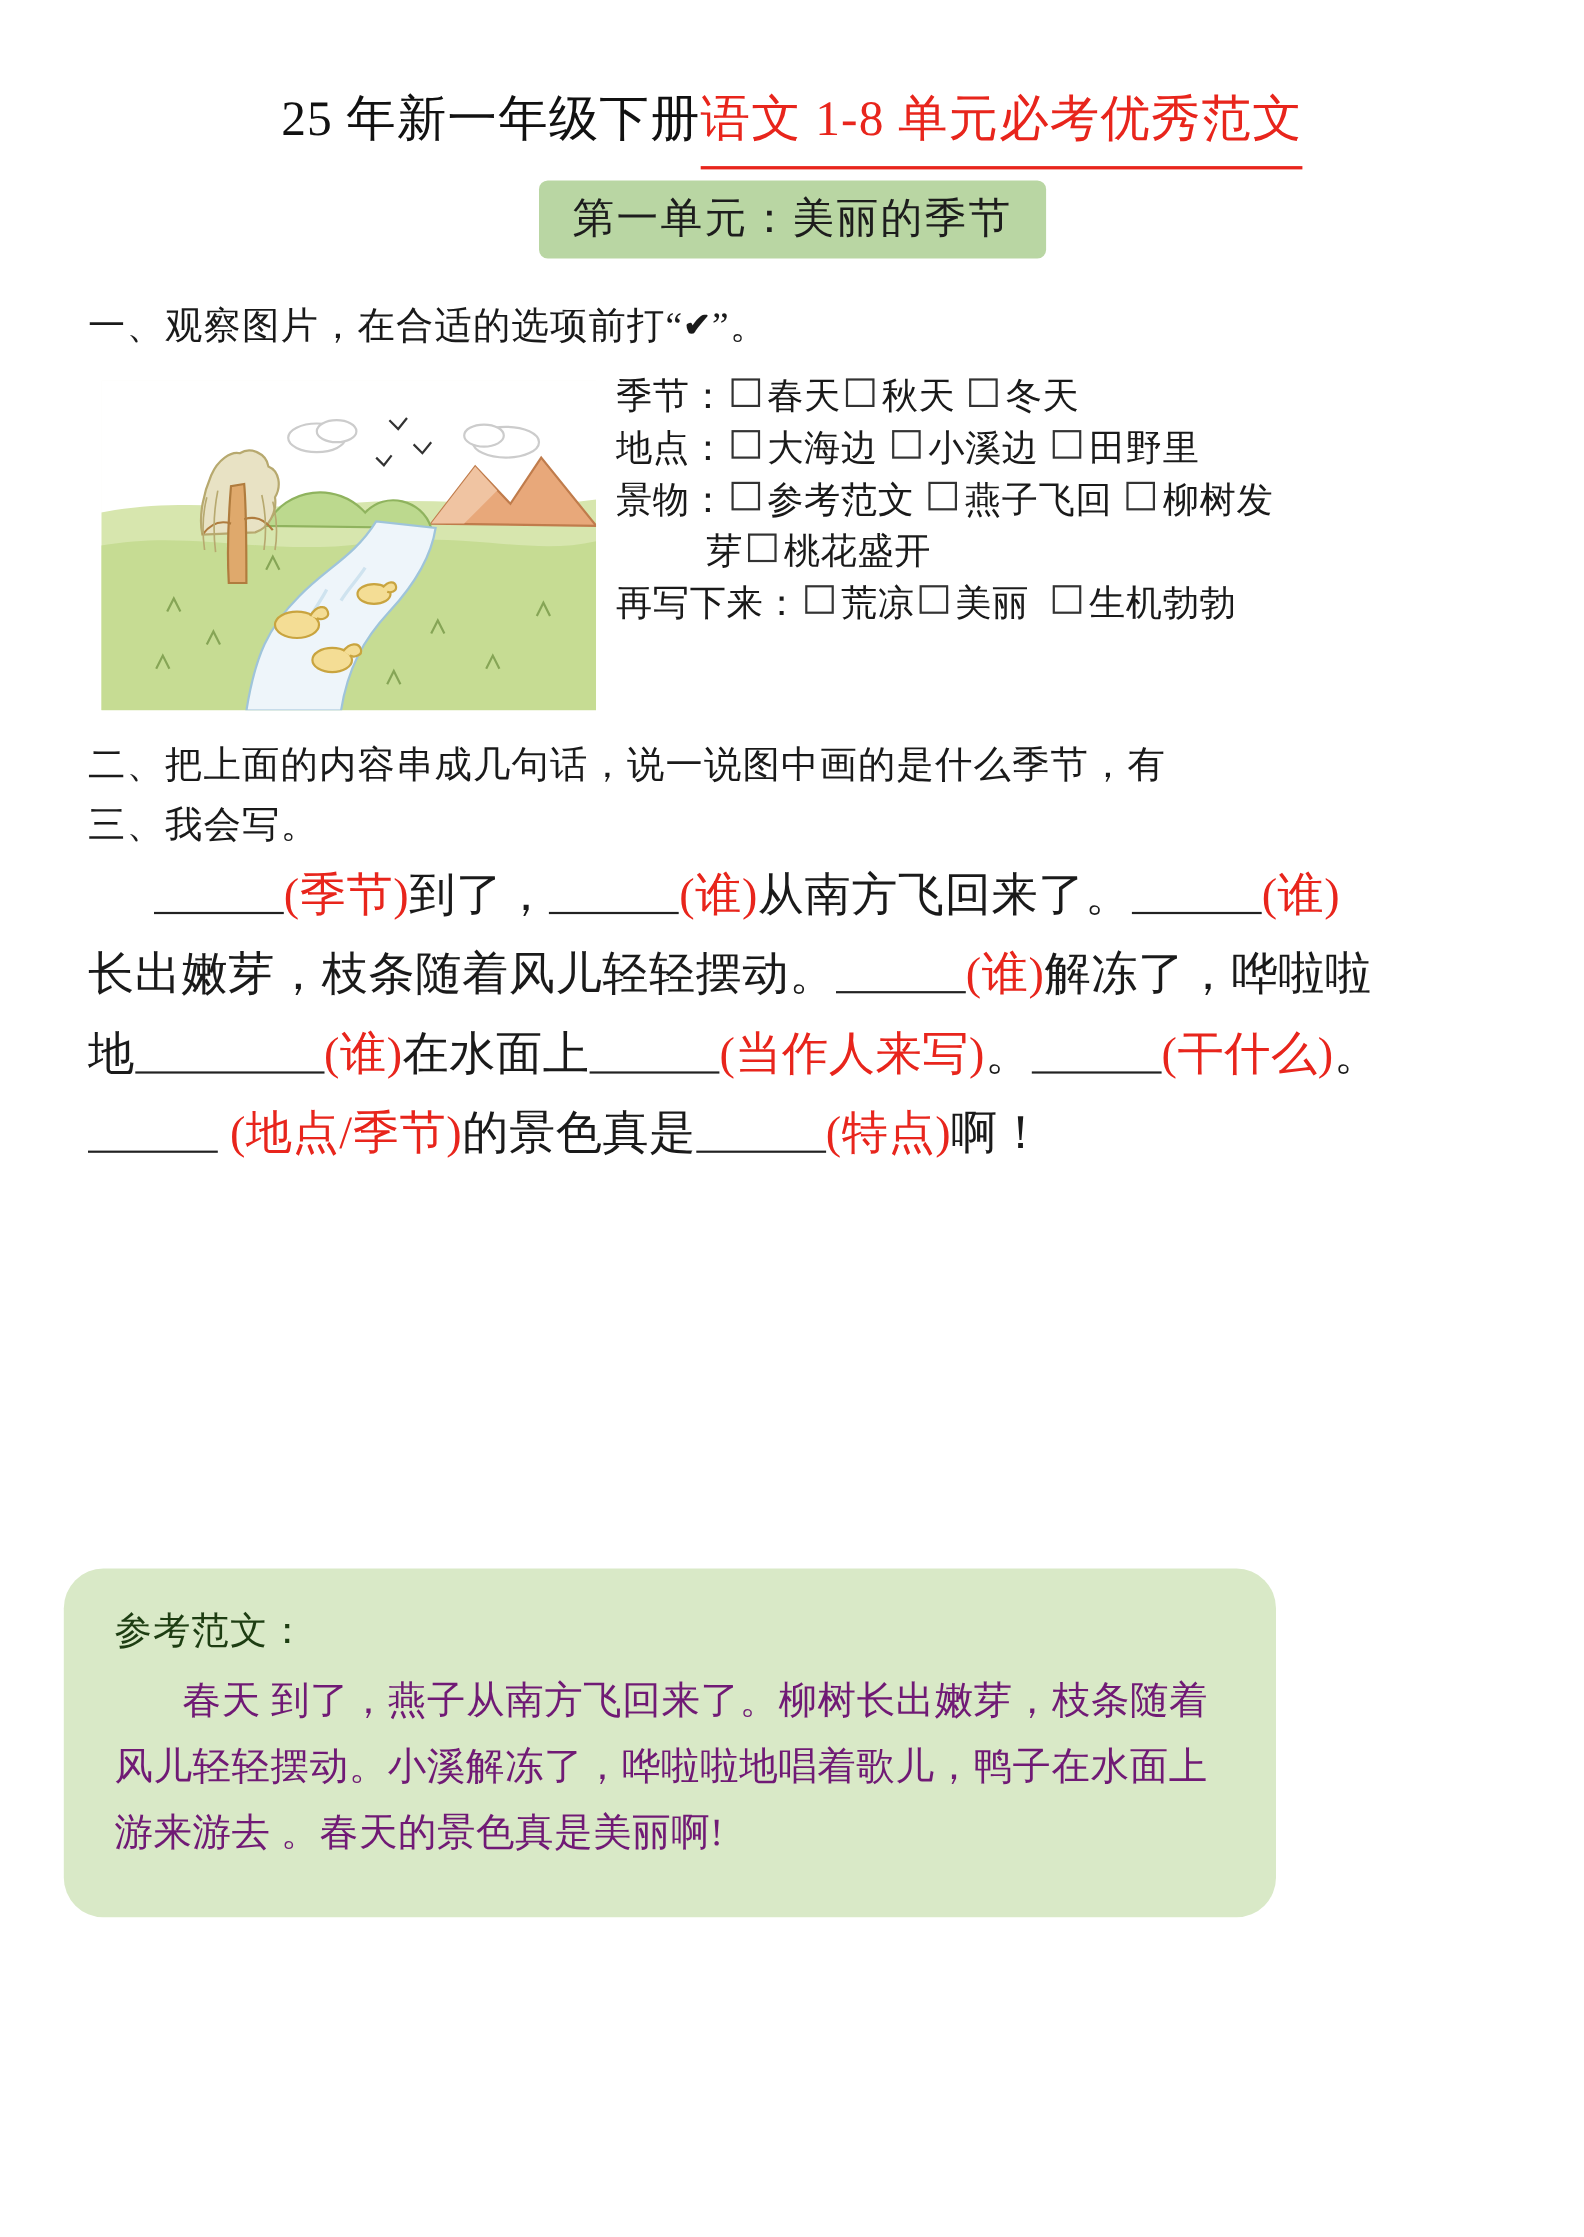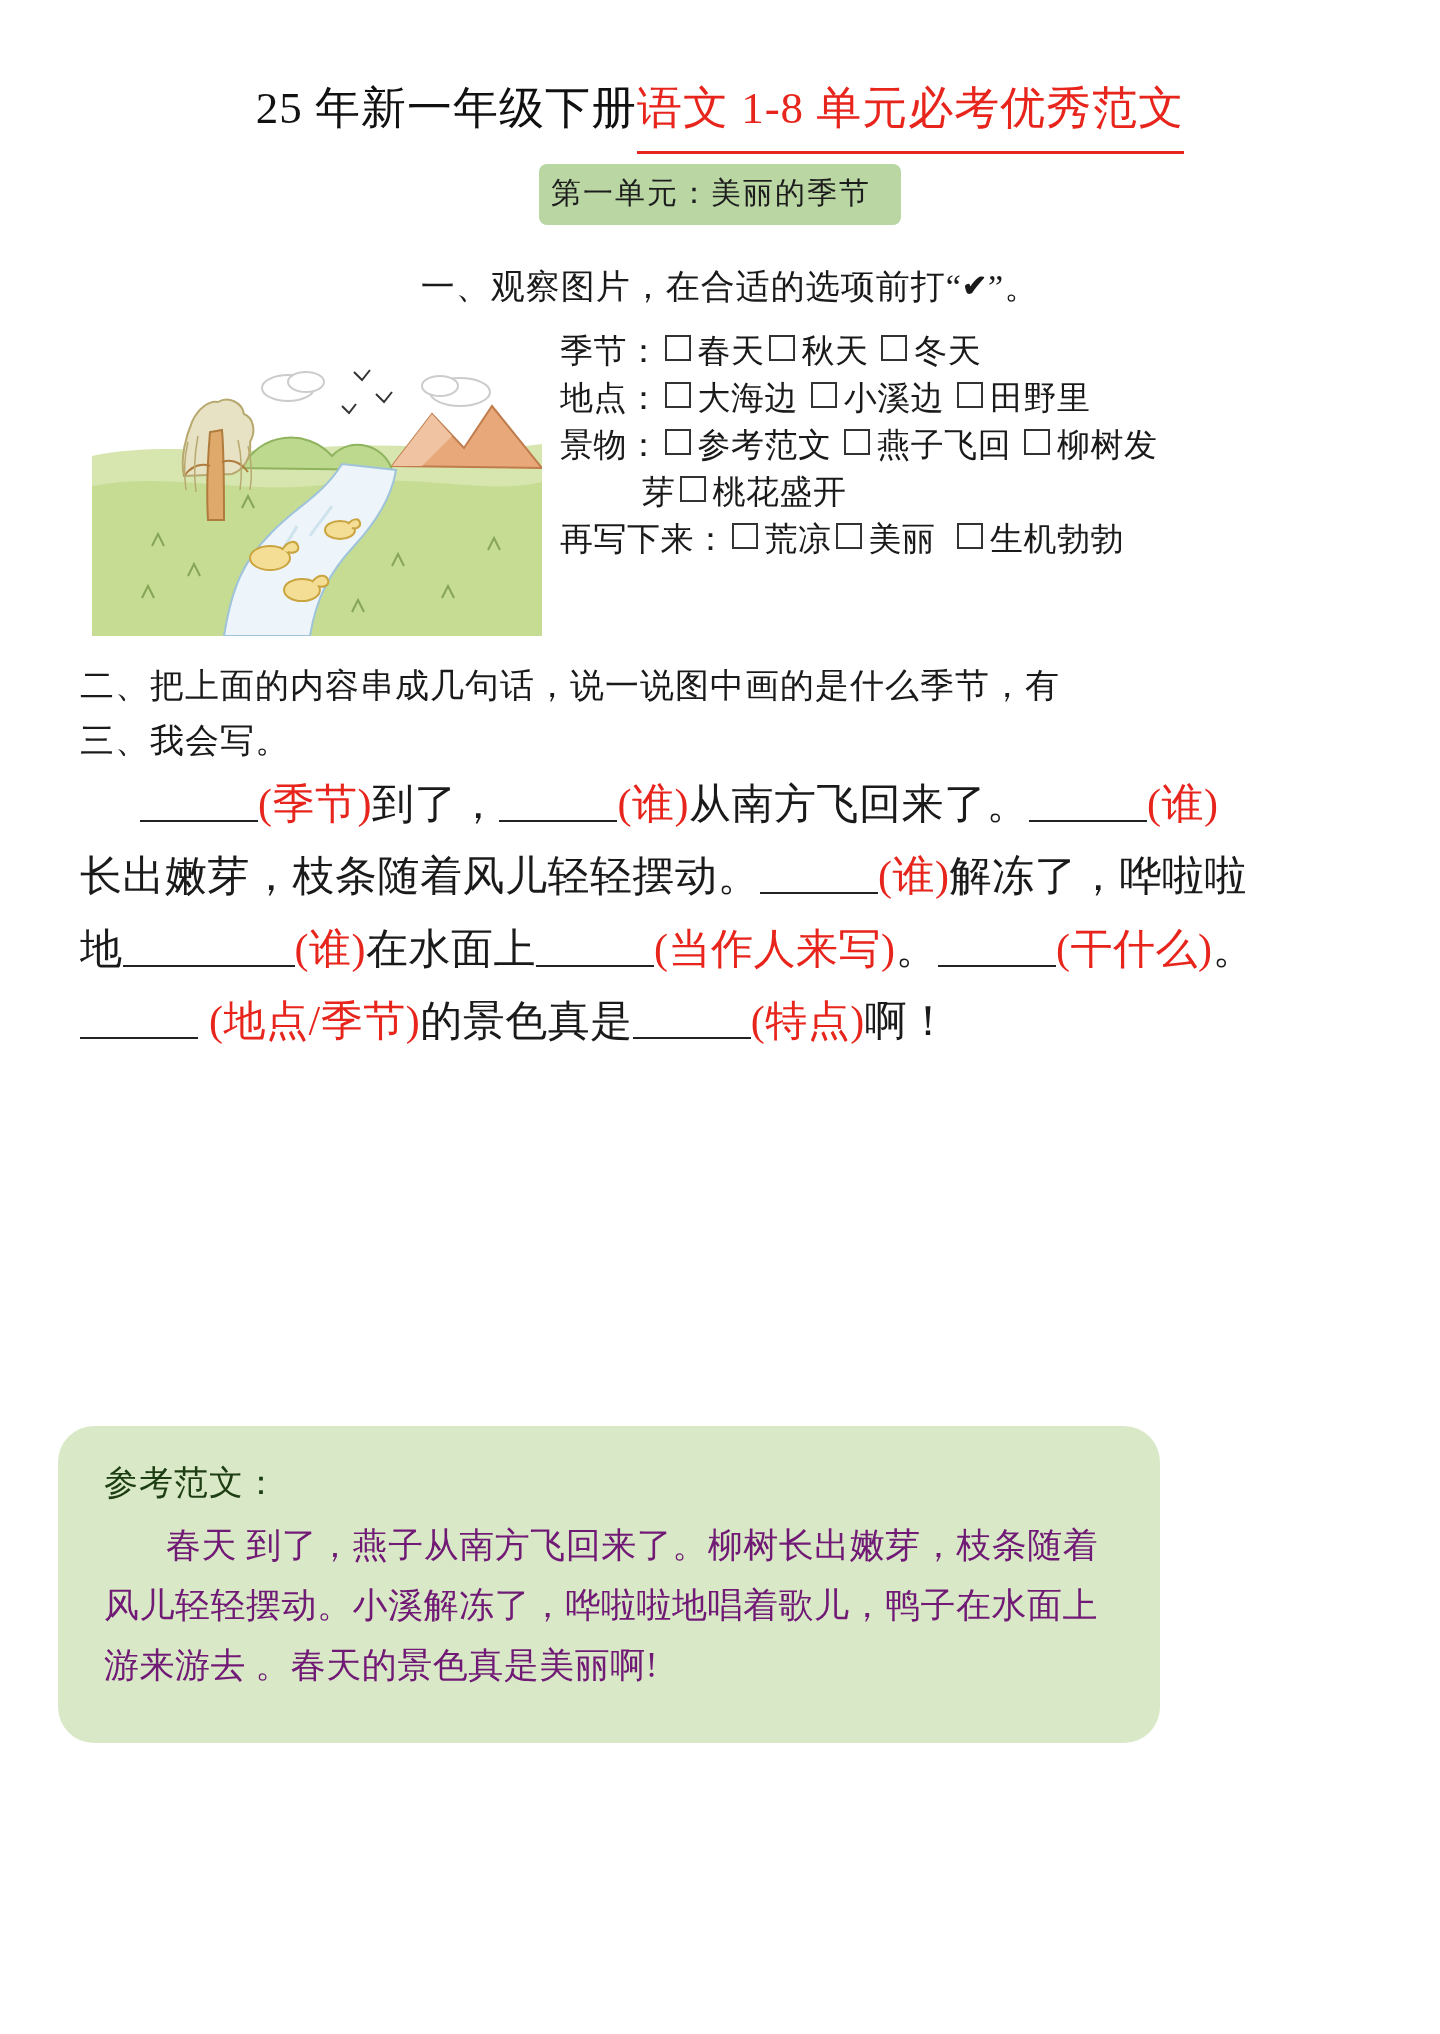--- a/index.html
+++ b/index.html
@@ -39,36 +39,35 @@
   }
   
   .unit-banner-wrap {
     display: flex;
     justify-content: center;
     margin-top: 26px;
   }
   .unit-banner {
     background: #b9d6a3;
     color: #1d1d1d;
-    font-size: 30px;
+    font-size: 38px;
     border-radius: 8px;
-    padding: 9px 30px 11px 12px;
+    padding: 9px 30px 11px 31px;
     letter-spacing: 2px;
   }
   
   .q-line {
     font-size: 34px;
     line-height: 1.62;
     margin: 0;
     padding: 0 60px 0 80px;
     letter-spacing: 1px;
   }
   .q1 {
     margin-top: 34px;
-    text-align: center;
   }
   .check-glyph {
     font-size: 30px;
     font-weight: bold;
     display: inline-block;
     transform: translateY(-2px);
   }
   
   .pic-opts {
     position: relative;

